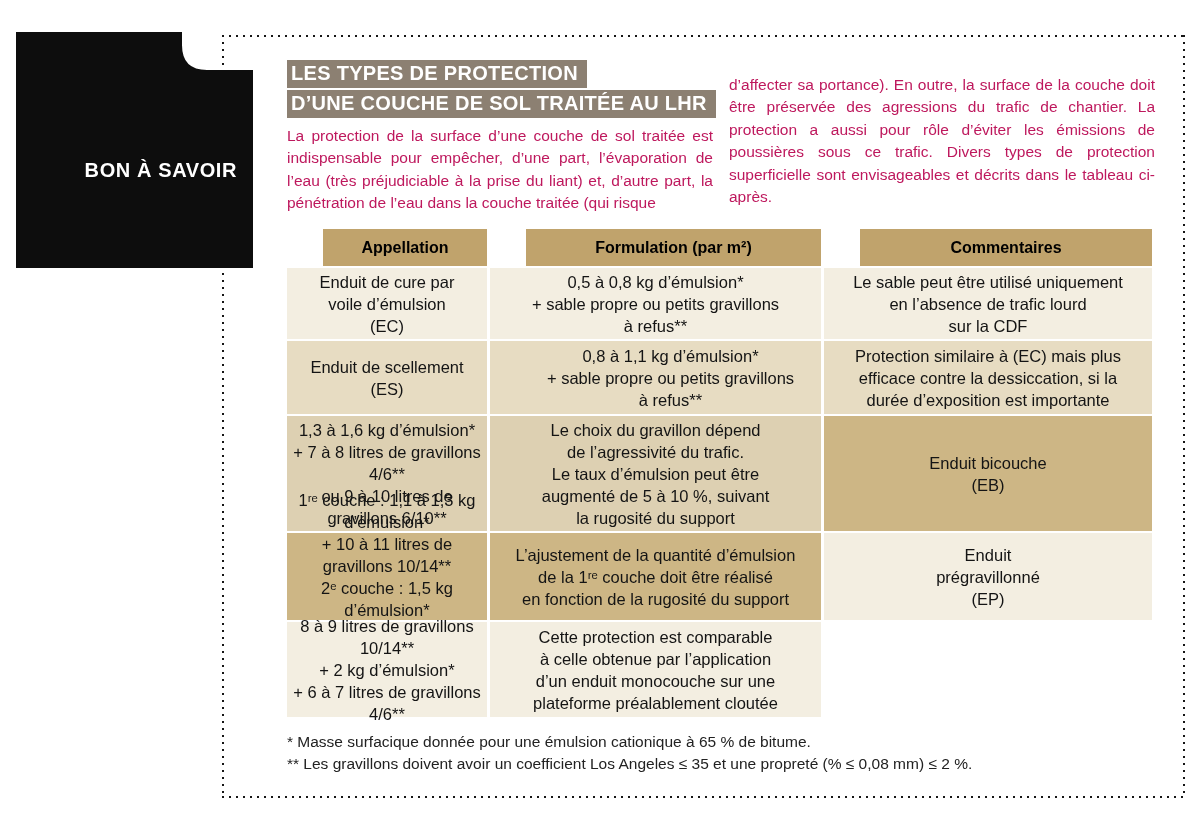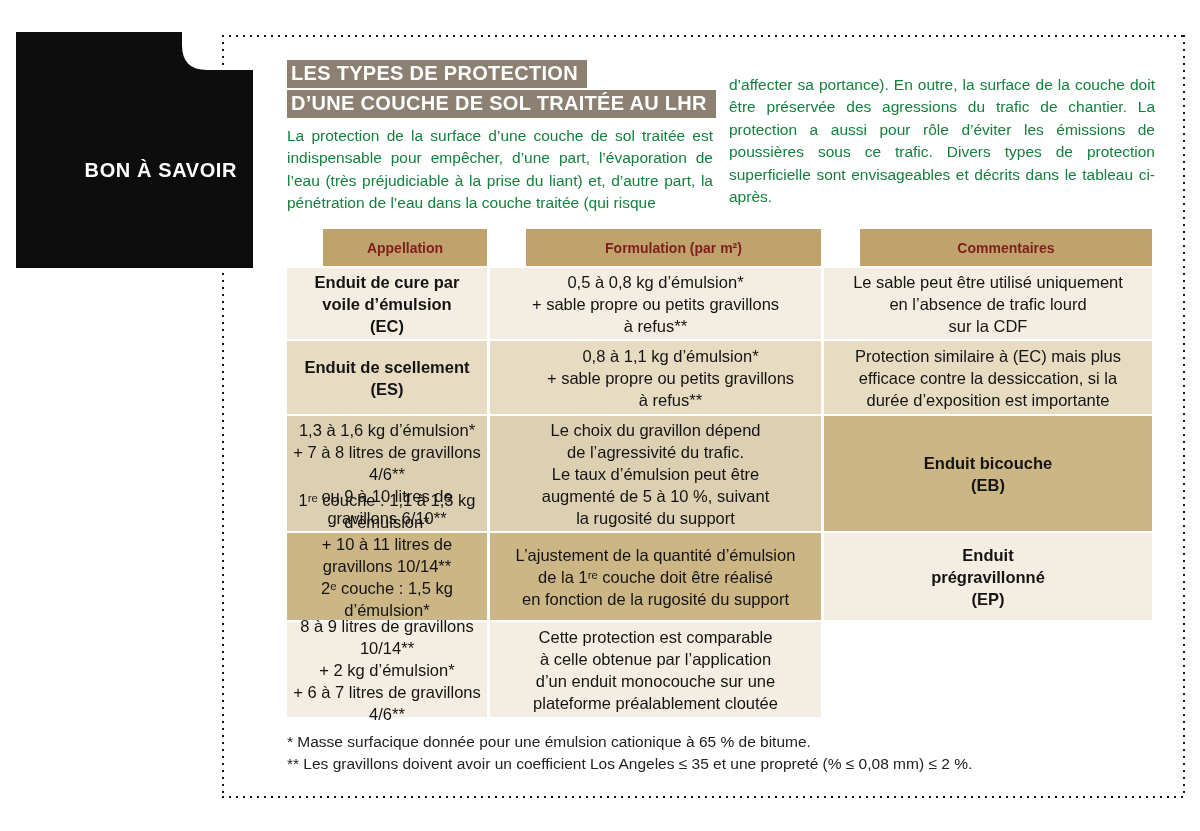--- a/index.html
+++ b/index.html
@@ -24,33 +24,33 @@
                clip-path: path('M0 0 L166 0 L166 13 Q166 38 191 38 L237 38 L237 236 L0 236 Z'); }
   .badge-label { position: absolute; top: 127px; right: 16px; color: #ffffff;
                  font-size: 20px; font-weight: bold; letter-spacing: 0.6px; white-space: nowrap; }
 
   
   .intro { position: absolute; left: 287px; top: 60px; width: 874px; display: flex; gap: 16px; z-index: 3; }
   .intro-col { width: 426px; }
   .title-line { display: block; width: fit-content; background: #8c8072; color: #ffffff;
                 font-size: 20px; font-weight: bold; letter-spacing: 0.3px;
                 padding: 2px 9px 3px 4px; margin-bottom: 2px; white-space: nowrap; }
-  .intro-text { font-size: 15.5px; line-height: 22.4px; text-align: justify; color: #15803d; }
+  .intro-text { font-size: 15.5px; line-height: 22.4px; text-align: justify; color: #be185d; }
   .intro-left-text { margin-top: 7px; }
   .intro-col-right { padding-top: 14px; }
 
   
   .soil-table { position: absolute; left: 287px; top: 229px; width: 865px; z-index: 3;
                 display: grid; grid-template-columns: 200px 331px 328px;
                 grid-template-rows: 37px 71px 73px 115px 87px 95px;
                 column-gap: 3px; row-gap: 2px; }
   .cell { display: flex; flex-direction: column; align-items: center; justify-content: center;
           text-align: center; font-size: 16.5px; line-height: 22px; padding: 2px 4px; color: #141414; }
-  .th { font-weight: bold; font-size: 14px; color: #7f1d1d; margin-left: 36px; }
-  .td-app { font-weight: bold; }
+  .th { font-weight: bold; font-size: 16px; color: #000000; margin-left: 36px; }
+  .td-app { font-weight: normal; }
   .pre { white-space: pre-line; }
   .fpar { margin: 0 0; white-space: pre-line; text-align: center; }
 
   
   .footnotes { position: absolute; left: 287px; top: 731px; z-index: 3;
                font-size: 15.5px; line-height: 22px; color: #222222; }
 </style>
 </head>
 <body>
 

